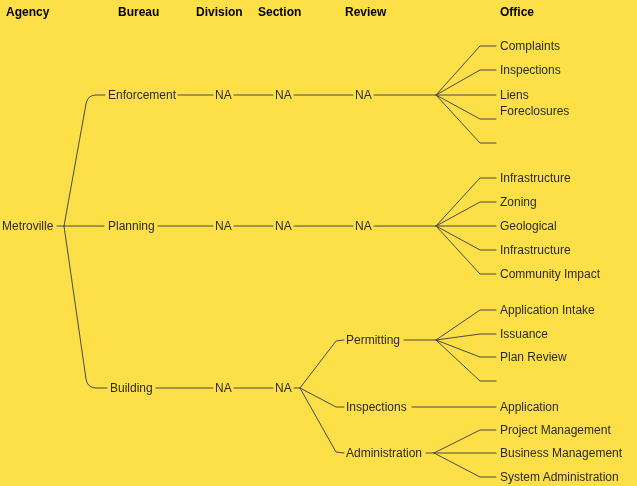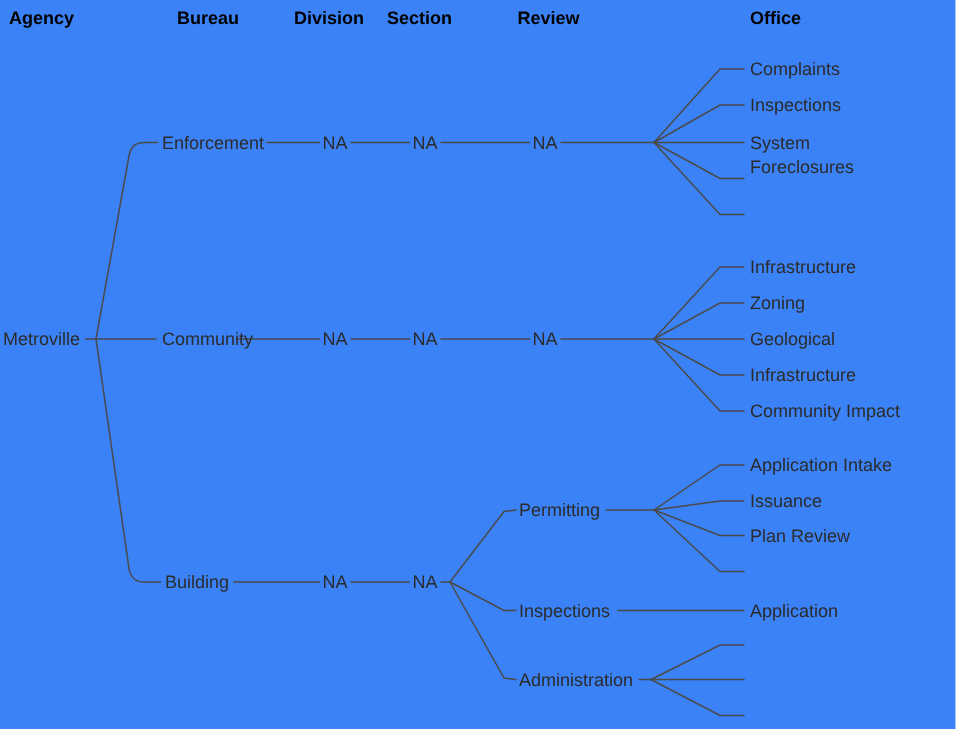--- a/index.html
+++ b/index.html
@@ -1,19 +1,19 @@
 <!DOCTYPE html>
 <html><head>
 <meta charset="utf-8">
 <style>
   html,body{margin:0;padding:0;background:#fff;}
   .canvas{
     position:relative;
     width:637px;height:486px;
-    background:#3b82f6;
+    background:#fde047;
     font-family:"Liberation Sans",sans-serif;
     overflow:hidden;
   }
   .wires{position:absolute;left:0;top:0;width:637px;height:486px;}
   .lbl{
     position:absolute;
     font-size:12px;line-height:14px;
     color:#2b2b2b;white-space:nowrap;
   }
   .hdr{font-weight:bold;color:#000;}
@@ -93,24 +93,24 @@
   <span class="lbl hdr" style="left:500px;top:5px">Office</span>
 
   <span class="lbl" style="left:2px;top:219px">Metroville</span>
 
   <span class="lbl" style="left:108px;top:88px">Enforcement</span>
   <span class="lbl" style="left:215px;top:88px">NA</span>
   <span class="lbl" style="left:275px;top:88px">NA</span>
   <span class="lbl" style="left:355px;top:88px">NA</span>
   <span class="lbl" style="left:500px;top:39px">Complaints</span>
   <span class="lbl" style="left:500px;top:63px">Inspections</span>
-  <span class="lbl" style="left:500px;top:88px">System</span>
+  <span class="lbl" style="left:500px;top:88px">Liens</span>
   <span class="lbl" style="left:500px;top:104px">Foreclosures</span>
 
-  <span class="lbl" style="left:108px;top:219px">Community</span>
+  <span class="lbl" style="left:108px;top:219px">Planning</span>
   <span class="lbl" style="left:215px;top:219px">NA</span>
   <span class="lbl" style="left:275px;top:219px">NA</span>
   <span class="lbl" style="left:355px;top:219px">NA</span>
   <span class="lbl" style="left:500px;top:171px">Infrastructure</span>
   <span class="lbl" style="left:500px;top:195px">Zoning</span>
   <span class="lbl" style="left:500px;top:219px">Geological</span>
   <span class="lbl" style="left:500px;top:243px">Infrastructure</span>
   <span class="lbl" style="left:500px;top:267px">Community Impact</span>
 
   <span class="lbl" style="left:110px;top:381px">Building</span>
@@ -119,14 +119,17 @@
 
   <span class="lbl" style="left:346px;top:333px">Permitting</span>
   <span class="lbl" style="left:500px;top:303px">Application Intake</span>
   <span class="lbl" style="left:500px;top:327px">Issuance</span>
   <span class="lbl" style="left:500px;top:350px">Plan Review</span>
 
   <span class="lbl" style="left:346px;top:400px">Inspections</span>
   <span class="lbl" style="left:500px;top:400px">Application</span>
 
   <span class="lbl" style="left:346px;top:446px">Administration</span>
+  <span class="lbl" style="left:500px;top:423px">Project Management</span>
+  <span class="lbl" style="left:500px;top:446px">Business Management</span>
+  <span class="lbl" style="left:500px;top:470px">System Administration</span>
 
 </div>
 
 </body></html>

